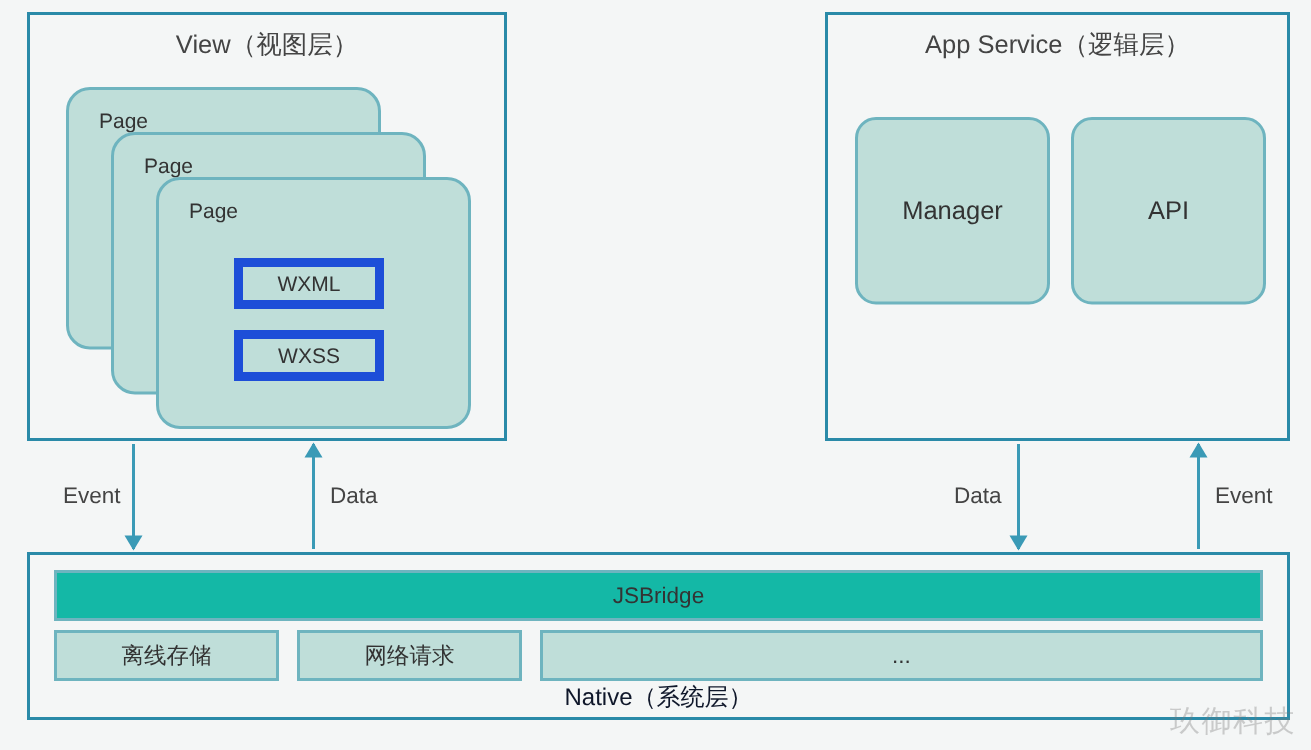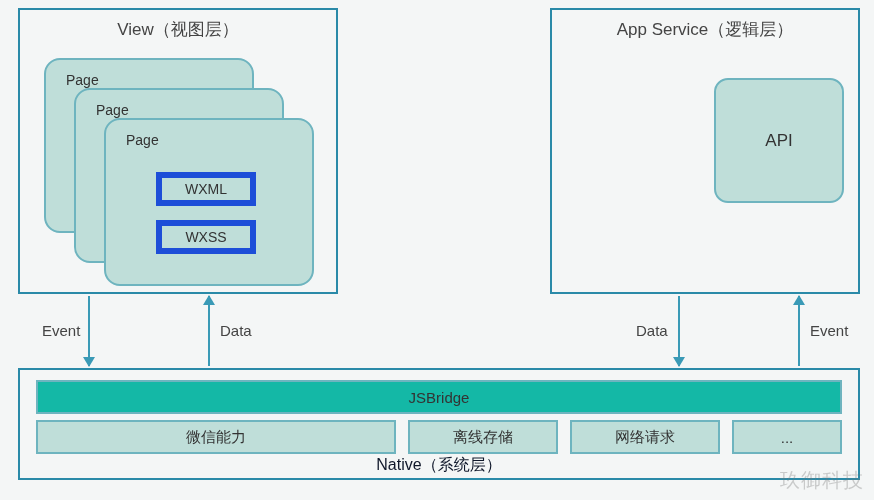--- a/index.html
+++ b/index.html
@@ -131,39 +131,39 @@
   </div>
   <div class="page-card" style="left:84px; top:108px; height:168px;">
     <div class="pg-label">Page</div>
     <div class="wx-box" style="top:52px;">WXML</div>
     <div class="wx-box" style="top:100px;">WXSS</div>
   </div>
 </div>
 
 <div id="svc-box" class="layer-box">
   <div class="layer-title">App Service（逻辑层）</div>
+  <div class="svc-inner" style="left:18px;">Manager</div>
   <div class="svc-inner" style="left:162px;">API</div>
 </div>
 
 <div class="arrow down" style="left:88px; top:296px; height:70px;"></div>
 <div class="arrow-label" style="left:42px; top:322px;">Event</div>
 
 <div class="arrow up" style="left:208px; top:296px; height:70px;"></div>
 <div class="arrow-label" style="left:220px; top:322px;">Data</div>
 
 <div class="arrow down" style="left:678px; top:296px; height:70px;"></div>
 <div class="arrow-label" style="left:636px; top:322px;">Data</div>
 
 <div class="arrow up" style="left:798px; top:296px; height:70px;"></div>
 <div class="arrow-label" style="left:810px; top:322px;">Event</div>
 
 <div id="native-box" class="layer-box">
   <div class="native-row1">JSBridge</div>
   <div class="native-row2">
-    <div class="native-cell" style="flex:0 0 360px;">微信能力</div>
     <div class="native-cell" style="flex:0 0 150px;">离线存储</div>
     <div class="native-cell" style="flex:0 0 150px;">网络请求</div>
     <div class="native-cell" style="flex:1;">...</div>
   </div>
   <div class="native-title-bottom">Native（系统层）</div>
 </div>
 
 <div class="watermark">玖御科技</div>
 
 </body></html>

